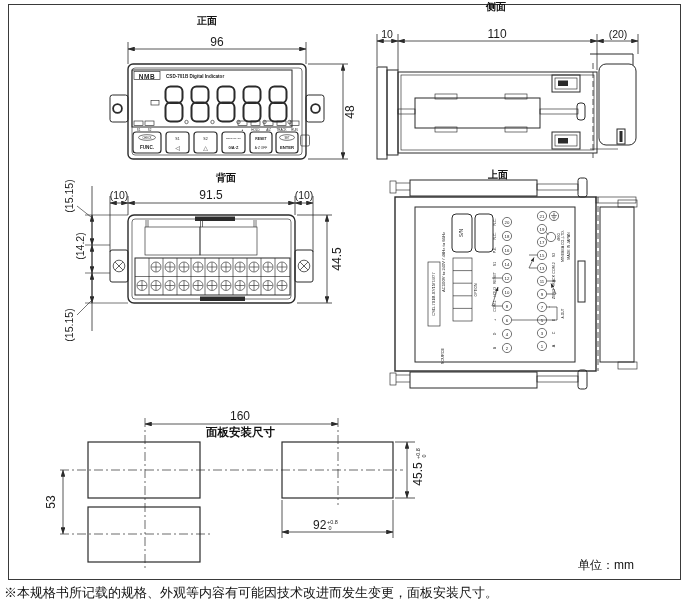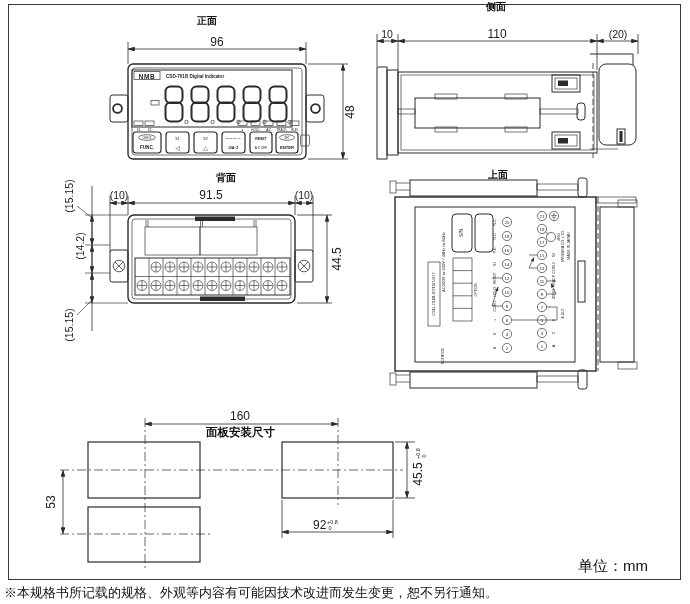--- a/index.html
+++ b/index.html
@@ -45,22 +45,22 @@
         <line x1="9.3" y1="2.7" x2="2.7" y2="9.3" class="thin"></line>
       </symbol>
     </defs>
   </svg>
 
   <div class="vtitle" style="left:197px;top:14px;">正面</div>
   <div class="vtitle" style="left:486px;top:0;">侧面</div>
   <div class="vtitle" style="left:216px;top:171px;">背面</div>
   <div class="vtitle" style="left:488px;top:168px;">上面</div>
   <div class="vtitle" style="left:206px;top:397px;font-size:11.5px;margin-top:28px;">面板安装尺寸</div>
-  <div class="note" style="left:578px;top:557px;font-size:15px;">单位：mm</div>
-  <div class="note" style="left:4px;top:584px;">※本规格书所记载的规格、外观等内容有可能因技术改进而发生变更，恕不另行通知。</div>
+  <div class="note" style="left:578px;top:557px;font-size:12px;">单位：mm</div>
+  <div class="note" style="left:4px;top:584px;">※本规格书所记载的规格、外观等内容有可能因技术改进而发生变更，面板安装尺寸。</div>
 
   <svg style="left:100px;top:8px;" width="280" height="160" viewBox="0 0 280 160">
     <defs>
         <marker id="fa" markerWidth="9" markerHeight="6" refX="8.5" refY="3" orient="auto-start-reverse">
           <path d="M0,0L9,3L0,6Z" class="fl"></path>
         </marker>
       </defs>
     <g>
       <line x1="28" y1="34" x2="28" y2="56" class="dim"></line>
       <line x1="206" y1="34" x2="206" y2="56" class="dim"></line>

